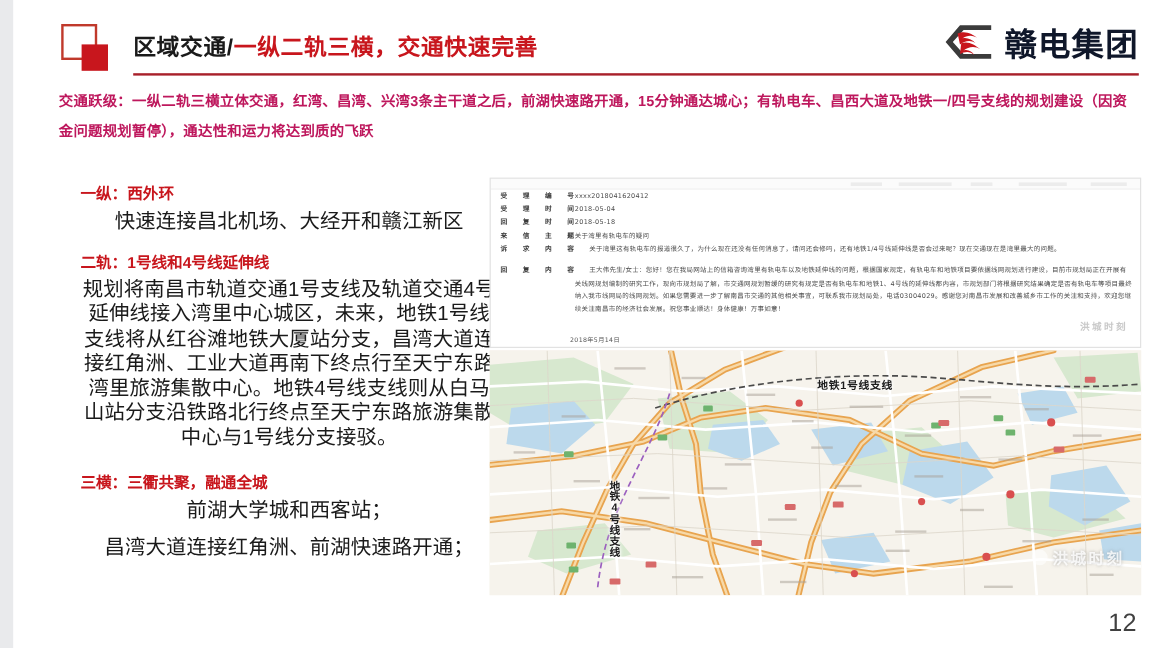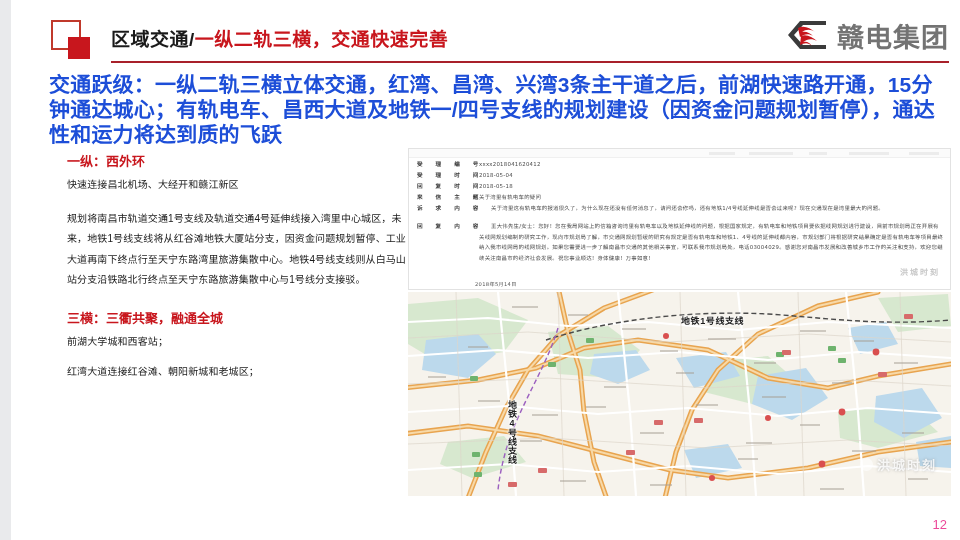--- a/index.html
+++ b/index.html
@@ -71,57 +71,58 @@
     right: 22px; top: 14px;
     height: 42px;
     display: flex;
     align-items: center;
     gap: 8px;
   }
   .brand-glyph { width: 44px; height: 38px; display:block; }
   .brand-name {
     font-size: 27px;
     font-weight: bold;
-    color: #737373;
+    color: #0f172a;
     letter-spacing: 1px;
     white-space: nowrap;
     font-family: "DejaVu Sans", "Liberation Sans", sans-serif;
   }
 
   
   .lead {
     position: absolute;
     left: 38px; top: 72px;
     width: 898px;
-    font-size: 21px;
+    font-size: 12px;
     line-height: 25px;
     font-weight: bold;
-    color: #1d4ed8;
+    color: #be185d;
     letter-spacing: .2px;
   }
 
   
   .left-col {
     position: absolute;
     left: 56px; top: 152px;
     width: 348px;
   }
   .blk { margin-bottom: 13px; }
   .blk-head {
     font-size: 13px;
     font-weight: bold;
     color: #c8161d;
     line-height: 20px;
     margin-bottom: 3px;
   }
   .blk-body {
-    font-size: 10px;
+    font-size: 17px;
     color: #1a1a1a;
     line-height: 20.5px;
     letter-spacing: .1px;
+    text-align: center;
   }
   .blk-body p { margin: 0; }
   .blk-body p + p { margin-top: 10px; }
 
   
   .doc {
     position: absolute;
     left: 397px; top: 148px;
     width: 543px; height: 142px;
     background: #ffffff;
@@ -237,22 +238,22 @@
     width: 13px; height: 13px;
     border-radius: 50%;
     background: rgba(255,255,255,.6);
     display: inline-block;
   }
 
   
   .pageno {
     position: absolute;
     right: 24px; bottom: 8px;
-    font-size: 13px;
-    color: #ec4899;
+    font-size: 21px;
+    color: #404040;
     font-family: "Liberation Sans", sans-serif;
   }
 </style>
 </head>
 <body>
 
 <div class="slide">
 
   <div class="header">
     <div class="header-mark">
@@ -281,30 +282,31 @@
   <div class="left-col">
 
     <div class="blk">
       <div class="blk-head">一纵：西外环</div>
       <div class="blk-body">
         <p>快速连接昌北机场、大经开和赣江新区</p>
       </div>
     </div>
 
     <div class="blk">
+      <div class="blk-head">二轨：1号线和4号线延伸线</div>
       <div class="blk-body">
-        <p>规划将南昌市轨道交通1号支线及轨道交通4号延伸线接入湾里中心城区，未来，地铁1号线支线将从红谷滩地铁大厦站分支，因资金问题规划暂停、工业大道再南下终点行至天宁东路湾里旅游集散中心。地铁4号线支线则从白马山站分支沿铁路北行终点至天宁东路旅游集散中心与1号线分支接驳。</p>
+        <p>规划将南昌市轨道交通1号支线及轨道交通4号延伸线接入湾里中心城区，未来，地铁1号线支线将从红谷滩地铁大厦站分支，昌湾大道连接红角洲、工业大道再南下终点行至天宁东路湾里旅游集散中心。地铁4号线支线则从白马山站分支沿铁路北行终点至天宁东路旅游集散中心与1号线分支接驳。</p>
       </div>
     </div>
 
     <div class="blk" style="margin-top:18px;">
       <div class="blk-head">三横：三衢共聚，融通全城</div>
       <div class="blk-body">
         <p>前湖大学城和西客站；</p>
-        <p>红湾大道连接红谷滩、朝阳新城和老城区；</p>
+        <p>昌湾大道连接红角洲、前湖快速路开通；</p>
       </div>
     </div>
 
   </div>
 
   <div class="doc">
     <div class="doc-topbar">
       <span class="chip" style="left:300px;width:26px;"></span>
       <span class="chip" style="left:340px;width:44px;"></span>
       <span class="chip" style="left:400px;width:18px;"></span>

